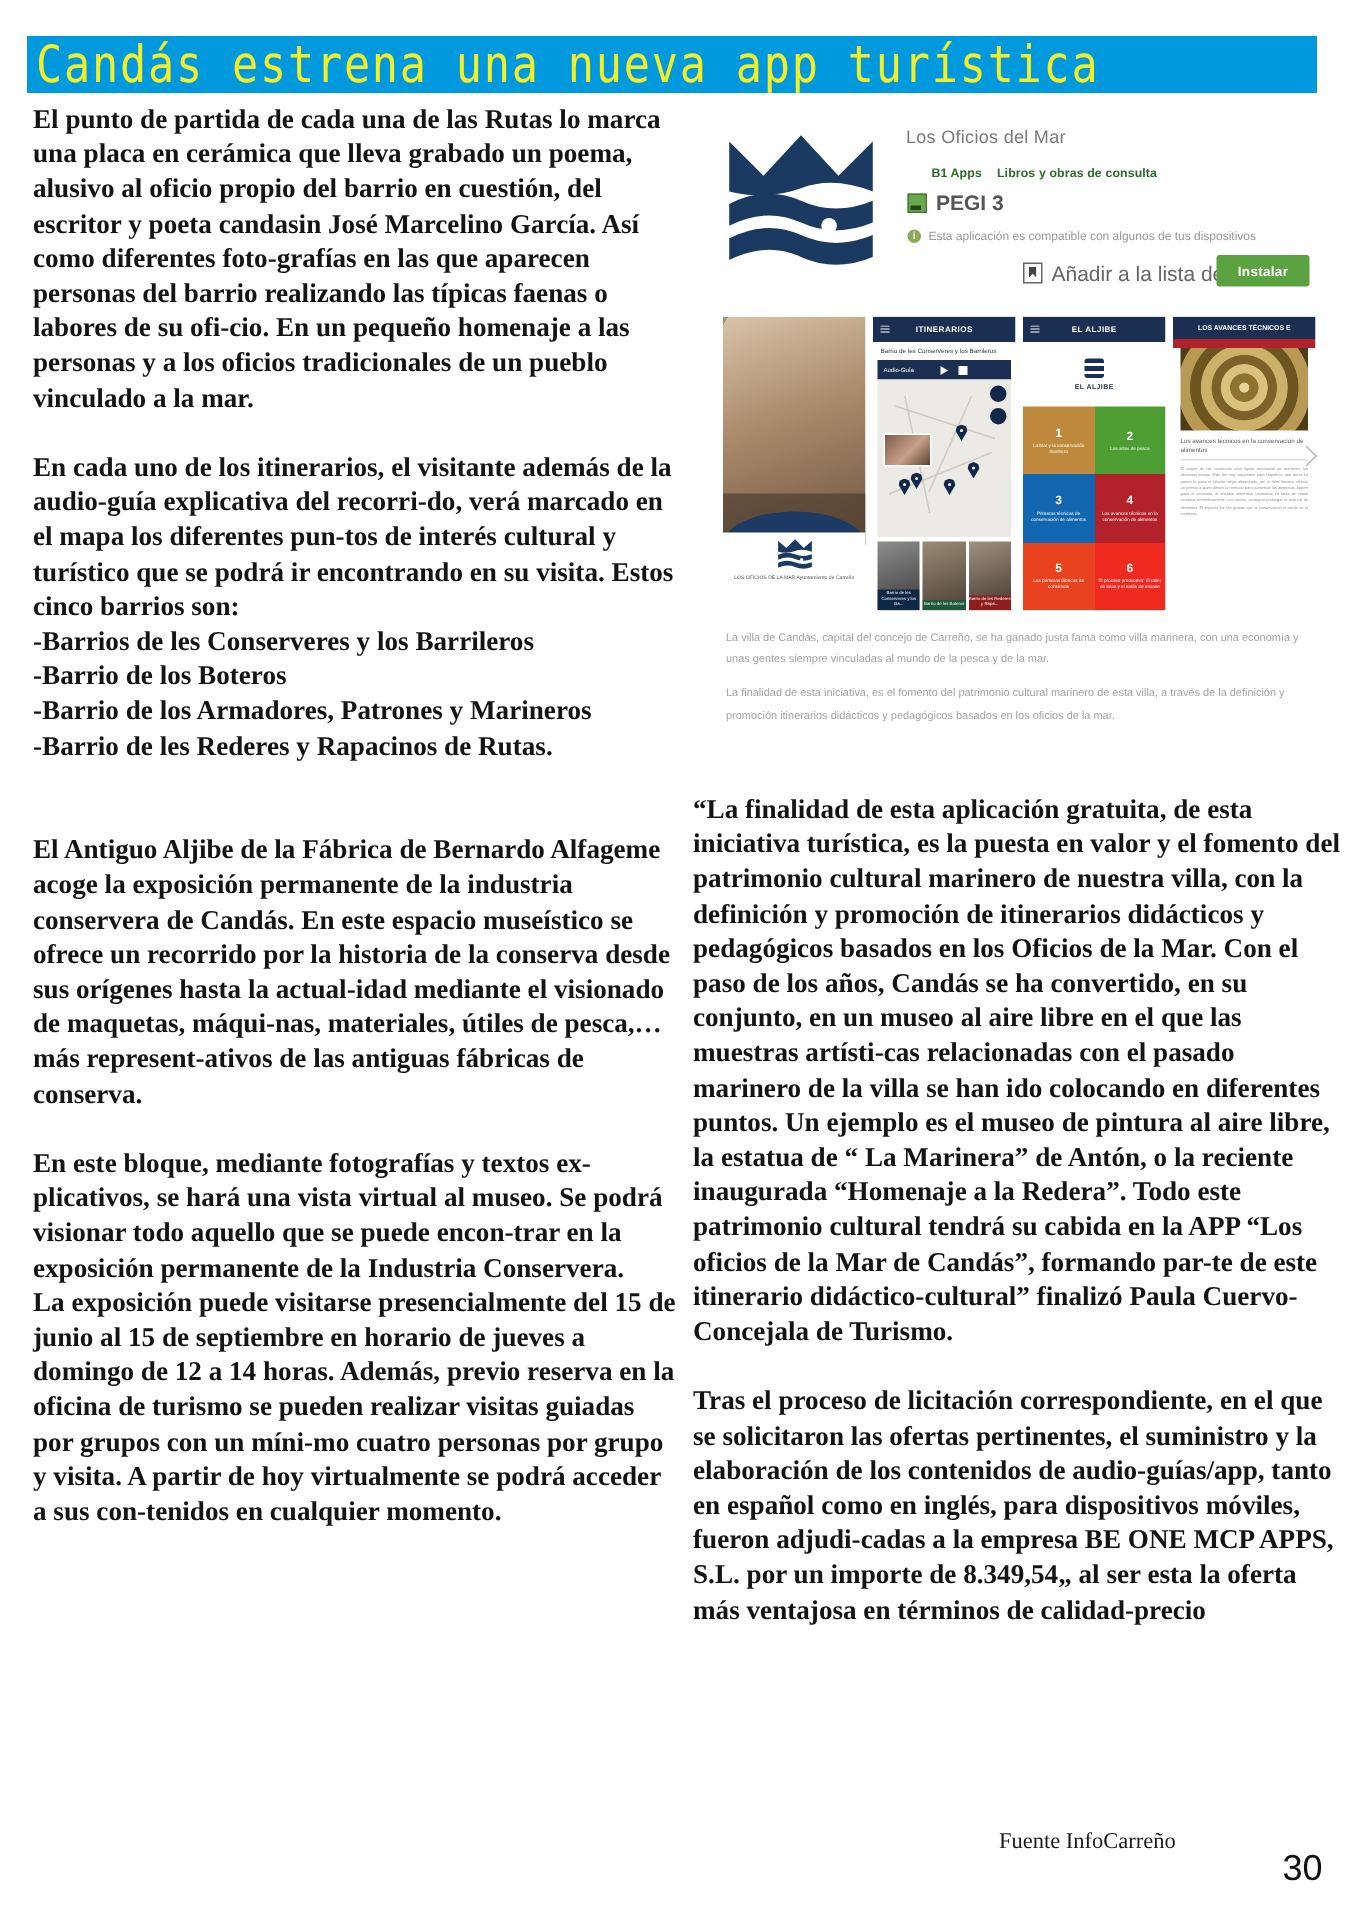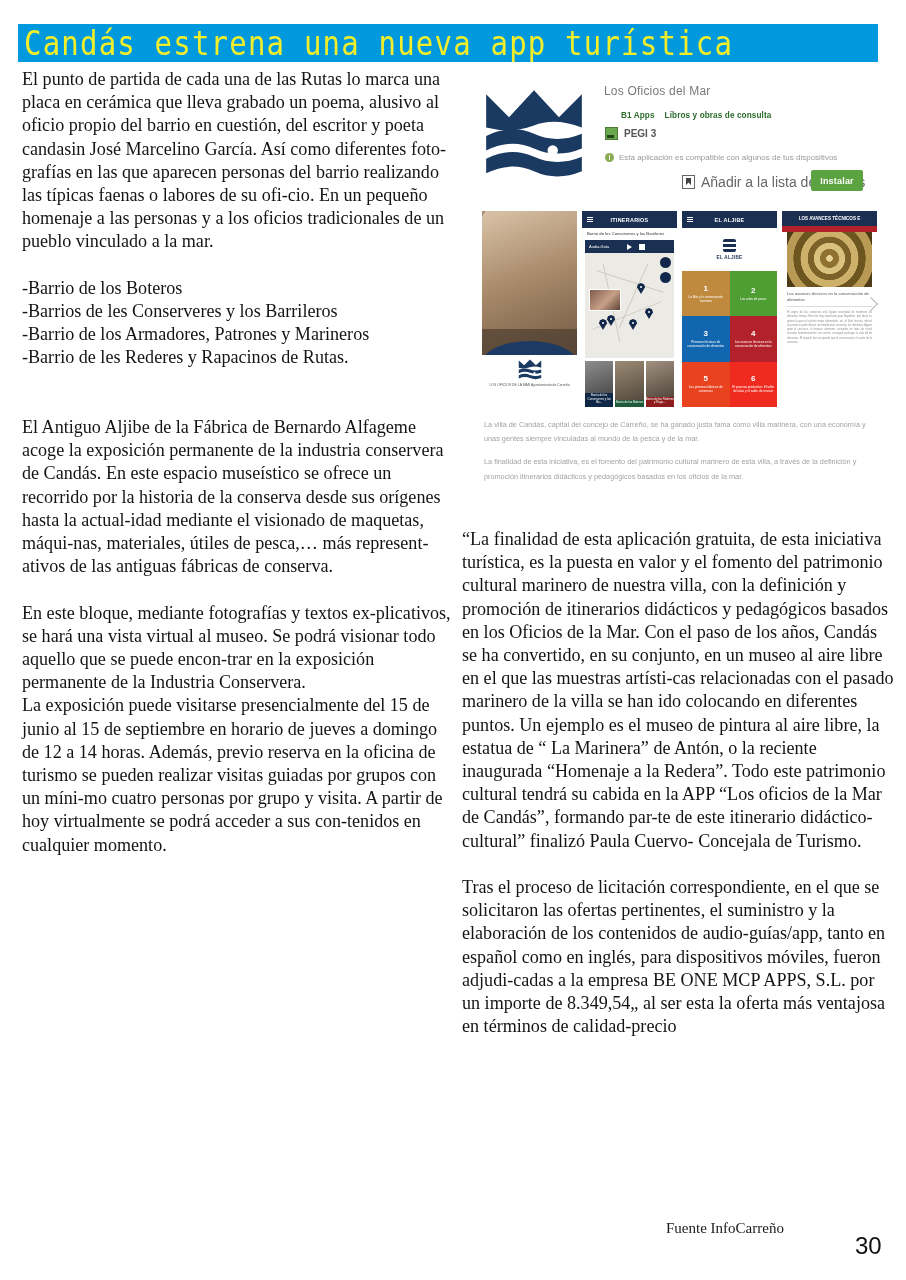--- a/index.html
+++ b/index.html
@@ -60,20 +60,21 @@
     top: 68px;
     width: 432px;
   }
   .col-right {
     left: 462px;
     top: 528px;
     width: 432px;
   }
   .col p {
     margin: 0 0 0 0;
+    font-weight: bold;
   }
   .para-gap {
     height: 23.2px;
   }
   .list-line { white-space: nowrap; }
   .aljibe-line {
     white-space: pre;
   }
 
   
@@ -134,21 +135,21 @@
     position: relative;
   }
   .pegi-box:after {
     content: "";
     position: absolute;
     left: 1px; bottom: 1px;
     width: 7px; height: 3px;
     background: #23431a;
   }
   .pegi-text {
-    font-size: 10px;
+    font-size: 14px;
     color: #555;
     font-weight: bold;
   }
   .compat-row {
     position: absolute;
     left: 131px;
     top: 83px;
     display: flex;
     align-items: center;
     gap: 5px;
@@ -190,21 +191,21 @@
     clip-path: polygon(0 0, 100% 0, 100% 100%, 50% 65%, 0 100%);
   }
   .wish-text {
     font-size: 14px;
     color: #666;
   }
   .install-btn {
     position: absolute;
     left: 337px;
     top: 100px;
-    width: 52px;
+    width: 62px;
     height: 21px;
     background: #5ba240;
     border-radius: 2px;
     color: #fff;
     font-size: 9px;
     font-weight: bold;
     display: flex;
     align-items: center;
     justify-content: center;
     letter-spacing: 0.2px;
@@ -531,22 +532,23 @@
 
 <div class="page">
 
   <div class="headline-band">
     <div class="headline-text">Candás estrena una nueva app turística</div>
   </div>
 
   <div class="col col-left">
     <p>El punto de partida de cada una de las Rutas lo marca una placa en cerámica que lleva grabado un poema, alusivo al oficio propio del barrio en cuestión, del escritor y poeta candasin José Marcelino García. Así como diferentes foto-grafías en las que aparecen personas del barrio realizando las típicas faenas o labores de su ofi-cio. En un pequeño homenaje a las personas y a los oficios tradicionales de un pueblo vinculado a la mar.</p>
     <div class="para-gap"></div>
+    <p>En cada uno de los itinerarios, el visitante además de la audio-guía explicativa del recorri-do, verá marcado en el mapa los diferentes pun-tos de interés cultural y turístico que se podrá ir encontrando en su visita. Estos cinco barrios son:</p>
+    <p class="list-line">-Barrios de les Conserveres y los Barrileros</p>
     <p class="list-line">-Barrio de los Boteros</p>
-    <p class="list-line">-Barrios de les Conserveres y los Barrileros</p>
     <p class="list-line">-Barrio de los Armadores, Patrones y Marineros</p>
     <p class="list-line">-Barrio de les Rederes y Rapacinos de Rutas.</p>
     <div class="para-gap"></div>
     <div class="para-gap"></div>
     <p> El Antiguo Aljibe de la Fábrica de Bernardo Alfageme acoge la exposición permanente de la industria conservera de Candás. En este espacio museístico se ofrece un recorrido por la historia de la conserva desde sus orígenes hasta la actual-idad mediante el visionado de maquetas, máqui-nas, materiales, útiles de pesca,… más represent-ativos de las antiguas fábricas de conserva.</p>
     <div class="para-gap"></div>
     <p>En este bloque, mediante fotografías y textos ex-plicativos, se hará una vista virtual al museo. Se podrá visionar todo aquello que se puede encon-trar en la exposición permanente de la Industria Conservera.</p>
     <p>La exposición puede visitarse presencialmente del 15 de junio al 15 de septiembre en horario de jueves a domingo de 12 a 14 horas. Además, previo reserva en la oficina de turismo se pueden realizar visitas guiadas por grupos con un míni-mo cuatro personas por grupo y visita. A partir de hoy virtualmente se podrá acceder a sus con-tenidos en cualquier momento.</p>
   </div>
 

